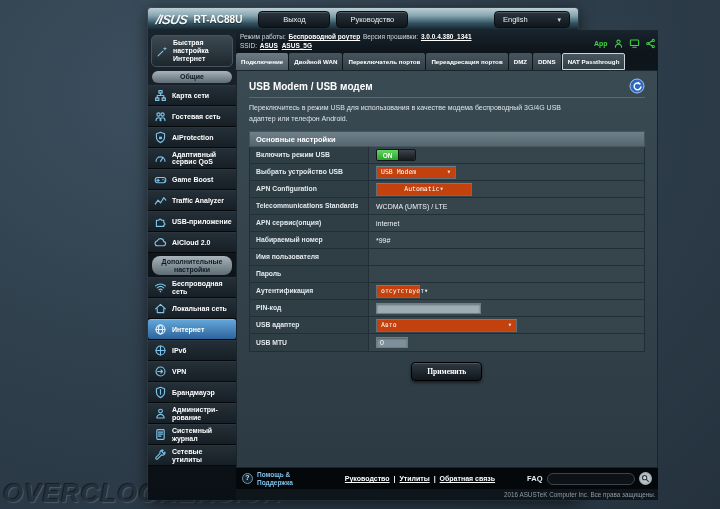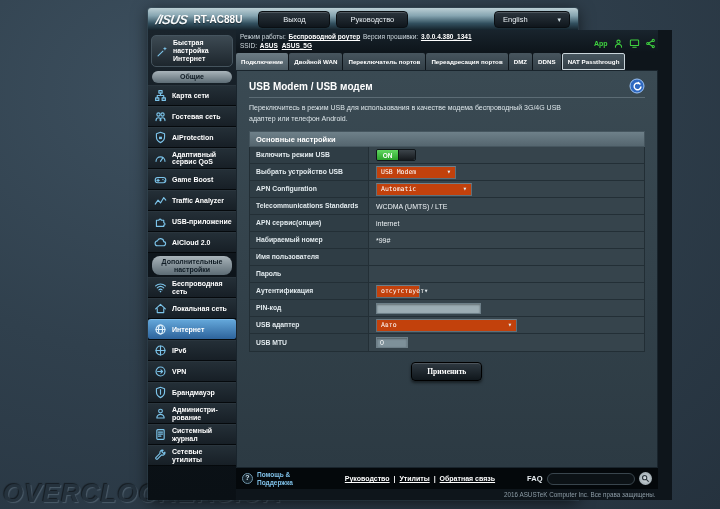--- a/index.html
+++ b/index.html
@@ -45,21 +45,21 @@
   .nav-item { height:21px; display:flex; align-items:center; gap:5px; padding:1px 3px 1px 6px;
     background:linear-gradient(180deg,#242f37,#171f26); border-top:1px solid #2a353d; border-bottom:1px solid #05090c;
     color:#fff; font-size:7px; font-weight:bold; line-height:1.05; cursor:pointer; }
   .nav-item.active { background:linear-gradient(180deg,#63a6d9,#2d639b); border-radius:3px; border-top-color:#7fb9e4; }
   .nav-item .icw, .quick .icw { color:#7cc4ea; flex:none; width:13px; height:13px; }
   .nav-item.active .icw { color:#dff0fb; }
   .icw svg { width:13px; height:13px; display:block; }
   .nav-label { white-space:pre-line; }
 
   
-  .main { flex:1; display:flex; flex-direction:column; padding-right:14px; background:#0e151b; }
+  .main { flex:1; display:flex; flex-direction:column; padding-right:0; background:#0e151b; }
 
   .statusbar { height:22px; display:flex; justify-content:space-between; padding:2px 2px 0 4px;
     font-size:6.5px; color:#cfd9df; background:linear-gradient(#19242d,#0e151b); }
   .sb-line { line-height:1.45; white-space:nowrap; }
   .sb-link { color:#fff; font-weight:bold; text-decoration:underline; cursor:pointer; margin:0 1px; }
   .sb-right { display:flex; align-items:center; gap:5px; color:#3fd23f; padding-top:2px; }
   .sb-right .app { font-size:7px; font-weight:bold; cursor:pointer; }
   .gic { width:11px; height:11px; color:#3fd23f; cursor:pointer; }
   .gic svg { width:11px; height:11px; display:block; }
 
@@ -405,21 +405,21 @@
                 <div class="cell-value">
                   <div class="sel" style="width: 80px;">
                     <span>USB Modem</span>
                     <span class="caret"></span>
                   </div>
                 </div>
               </div>
               <div class="srow">
                 <div class="cell-label">APN Configuration</div>
                 <div class="cell-value">
-                  <div class="sel" style="width: 96px;">
+                  <div class="sel" style="width: 96px; justify-content: center;">
                     <span>Automatic</span>
                     <span class="caret"></span>
                   </div>
                 </div>
               </div>
               <div class="srow">
                 <div class="cell-label">Telecommunications Standards</div>
                 <div class="cell-value">
                   <span>WCDMA (UMTS) / LTE</span>
                 </div>

